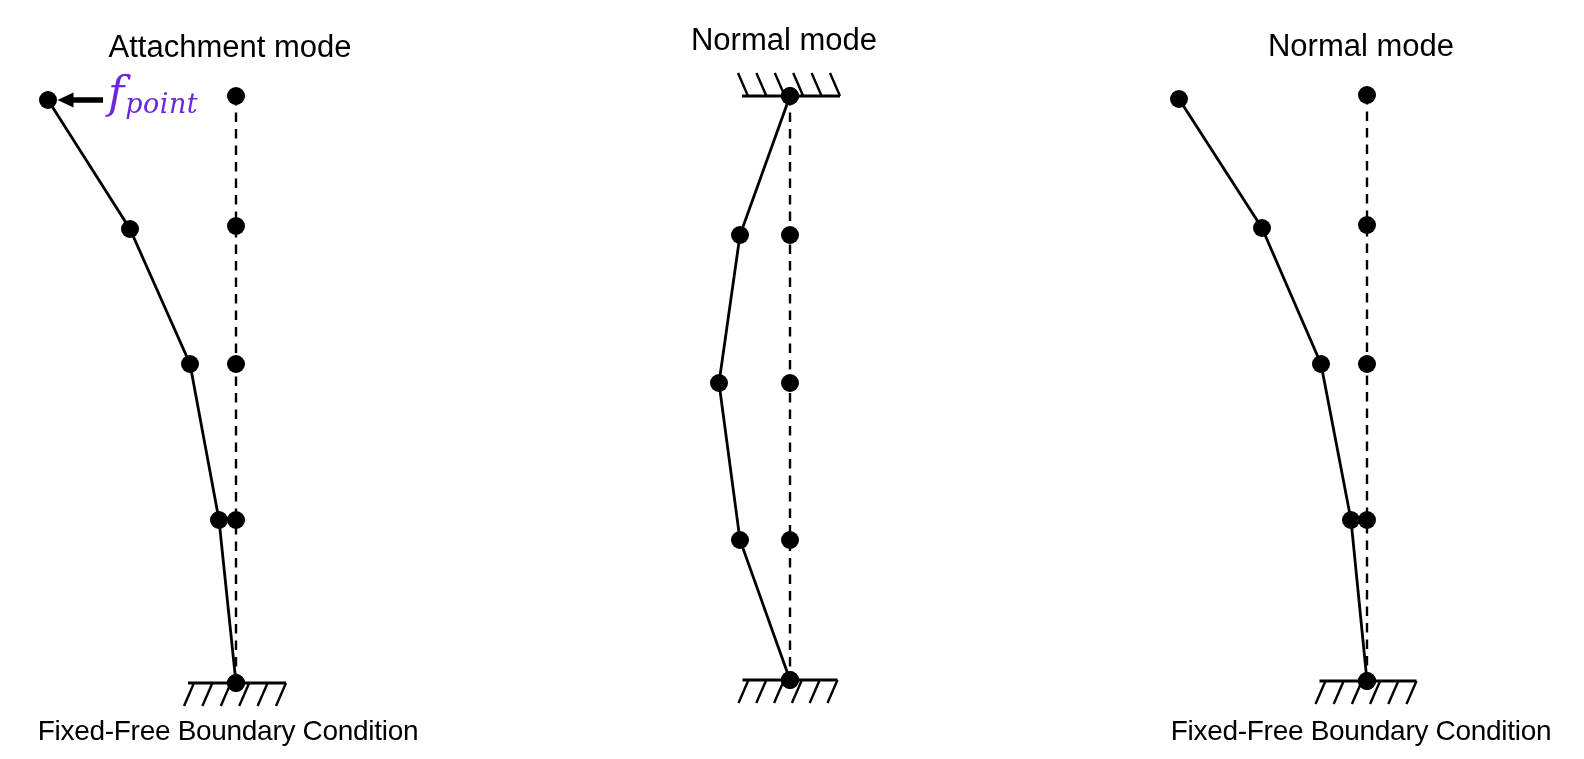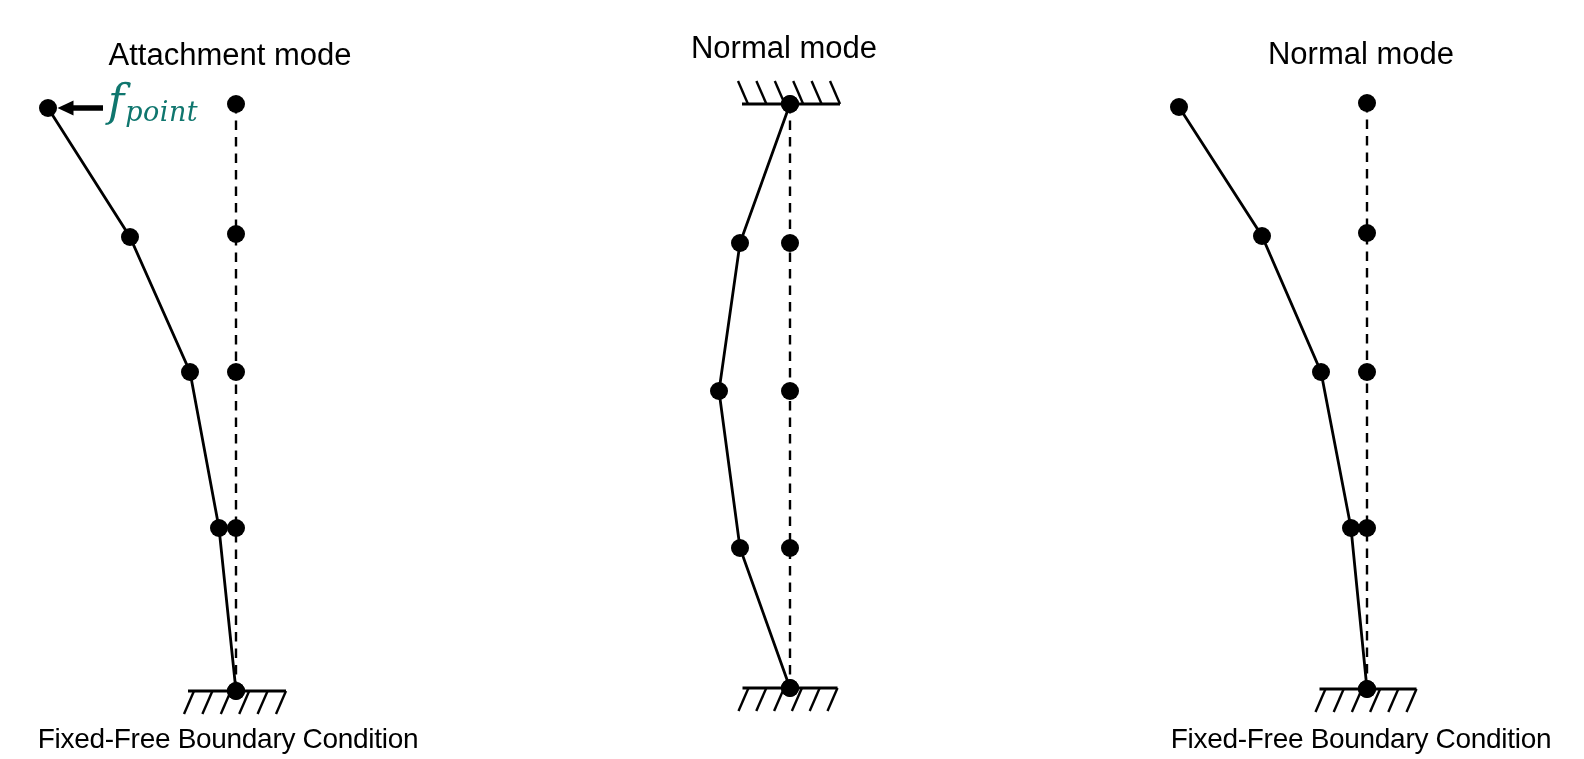--- a/index.html
+++ b/index.html
@@ -9,21 +9,21 @@
   body {
     width: 1584px;
     height: 759px;
     background: #ffffff;
     overflow: hidden;
     position: relative;
     font-family: "Liberation Sans", sans-serif;
   }
   .canvas {
     position: absolute;
-    left: 0; top: 16px;
+    left: 0; top: 8px;
     width: 1584px;
     height: 536px;
   }
   #diagram-svg {
     position: absolute;
     left: 0; top: 0;
   }
   .fig-label {
     position: absolute;
     transform: translateX(-50%);
@@ -36,21 +36,21 @@
   .title-0 { left: 230px;  top: 23px; }
   .title-1 { left: 784px;  top: 16px; }
   .title-2 { left: 1361px; top: 22px; }
   .cap-0   { left: 228px;  top: 709px; }
   .cap-1   { left: 784px;  top: 709px; }
   .cap-2   { left: 1361px; top: 709px; }
   .force-label {
     position: absolute;
     left: 108px;
     top: 63px;
-    color: #0f766e;
+    color: #6d28d9;
     font-family: "DejaVu Serif", serif;
     font-style: italic;
     white-space: nowrap;
   }
   .fp-main {
     font-size: 44px;
     line-height: 1;
   }
   .fp-sub {
     font-size: 27px;

